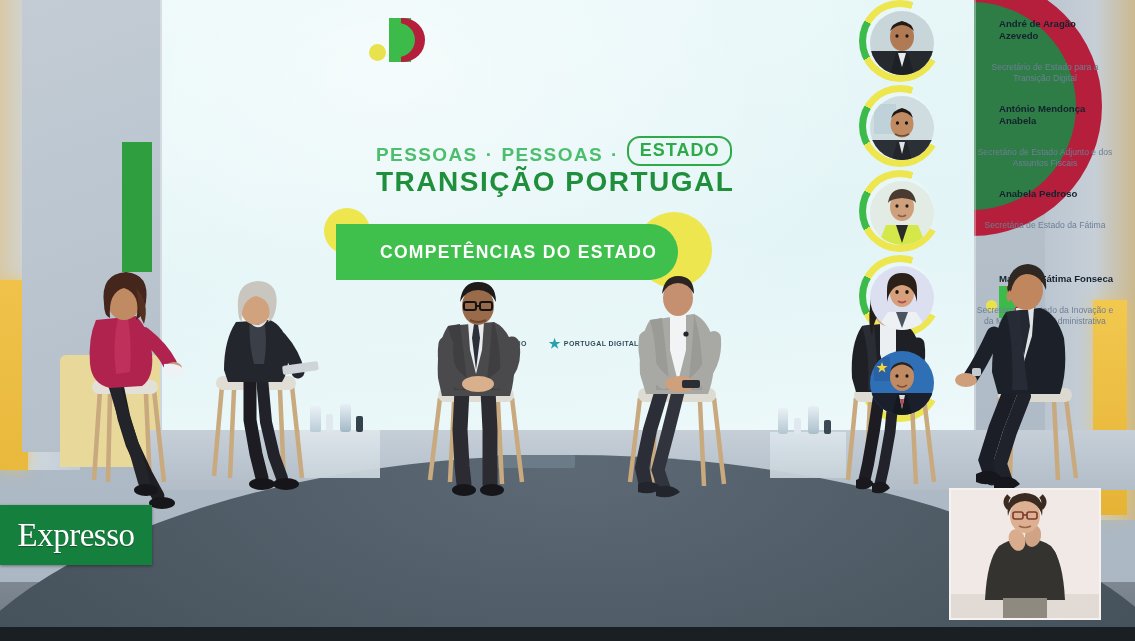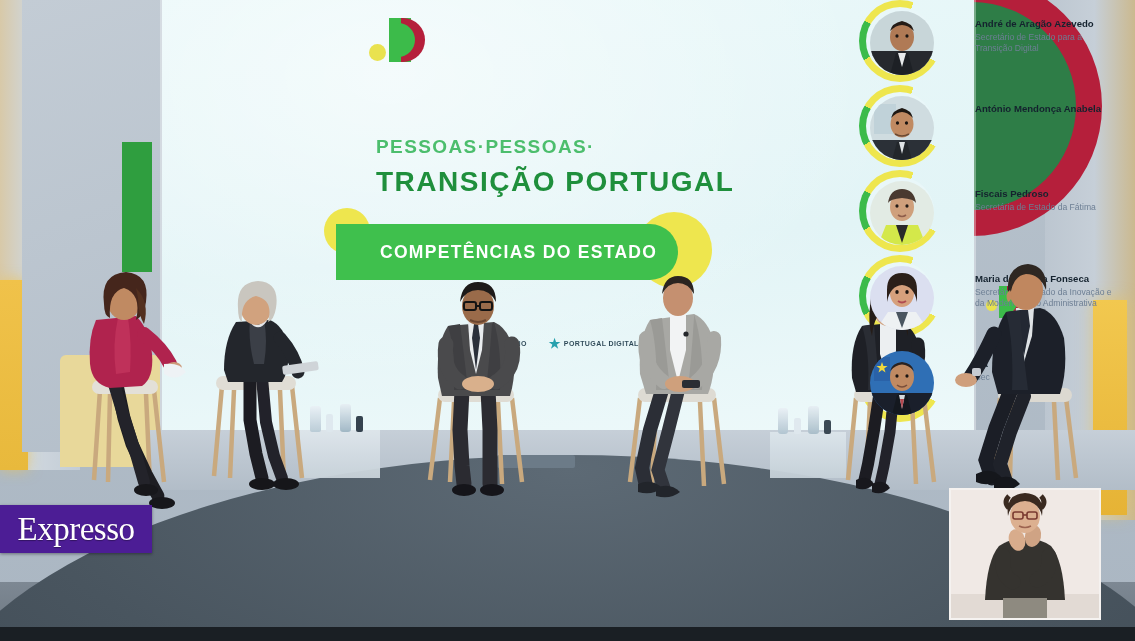--- a/index.html
+++ b/index.html
@@ -44,21 +44,21 @@
   .fp-d-red{position:absolute;left:34px;top:2px;width:24px;height:44px;
       background:#b51f3b;border-radius:0 22px 22px 0;}
   .fp-d-grn{position:absolute;left:30px;top:7px;width:18px;height:34px;
       background:#3cbb4a;border-radius:0 17px 17px 0;}
   .fp-text{position:absolute;left:62px;top:2px;font-weight:bold;color:#15202b;
       font-size:13.5px;line-height:14.4px;letter-spacing:.4px;}
 
   .title-1{position:absolute;left:214px;top:104px;font-size:30px;font-weight:bold;
       color:#1f8f3c;letter-spacing:1.6px;white-space:nowrap;}
   .title-2{position:absolute;left:214px;top:144px;font-size:19px;font-weight:bold;
-      color:#4cbe6d;letter-spacing:1.4px;white-space:nowrap;display:flex;align-items:flex-end;gap:0;}
+      color:#4cbe6d;letter-spacing:1.4px;white-space:nowrap;display:flex;align-items:flex-end;gap:8px;}
   .pill{display:inline-block;border:2.5px solid #2faa48;color:#2faa48;
       border-radius:13px;padding:2px 11px 3px;font-size:18px;letter-spacing:1px;}
   .title-3{position:absolute;left:214px;top:174px;font-size:28px;font-weight:bold;
       color:#1f8f3c;letter-spacing:1.5px;white-space:nowrap;}
 
   .banner-wrap{position:absolute;left:170px;top:222px;width:380px;height:74px;}
   .banner-circle{position:absolute;right:0;top:-2px;width:76px;height:76px;border-radius:50%;
       background:#eee64e;}
   .banner-circle2{position:absolute;left:-8px;top:-6px;width:46px;height:46px;border-radius:50%;
       background:#eee64e;}
@@ -80,41 +80,41 @@
   .speakers{position:absolute;left:697px;top:4px;width:250px;}
   .sp-row{position:relative;height:85px;}
   .ring{position:absolute;left:0;top:4px;width:82px;height:82px;border-radius:50%;}
   .ring::before{content:"";position:absolute;inset:0;border-radius:50%;
       background:conic-gradient(from 120deg,#eee64e 0 34%,#3cbb4a 34% 50%,
                  #eee64e 50% 72%,rgba(255,255,255,0) 72% 100%);}
   .ring::after{content:"";position:absolute;inset:7px;border-radius:50%;background:#e9f7f9;}
   .face{position:absolute;left:11px;top:15px;width:64px;height:64px;border-radius:50%;
       overflow:hidden;z-index:3;}
   .sp-info{position:absolute;left:116px;top:22px;width:140px;}
-  .sp-name{font-size:9.6px;font-weight:bold;color:#14222e;line-height:12px;}
-  .sp-role{font-size:8.6px;color:#6d7f94;line-height:11.4px;margin-top:2px;}
+  .sp-name{font-size:9.6px;font-weight:bold;color:#14222e;line-height:12px;padding-left:24px;}
+  .sp-role{font-size:8.6px;color:#6d7f94;line-height:11.4px;margin-top:20px;text-align:center;}
 
   
   .riser{position:absolute;left:150px;top:430px;width:1000px;height:60px;
       background:linear-gradient(#c6cfd8,#b2bdc8);}
   .floor{position:absolute;left:-80px;top:455px;width:1300px;height:300px;
       border-radius:50% 50% 0 0 / 100% 100% 0 0;
       background:radial-gradient(ellipse at 50% 5%,#5d6a75,#49555f 60%,#3f4a54);}
   .floor-edge{position:absolute;left:-90px;top:582px;width:1320px;height:70px;
       background:linear-gradient(#7d8893,#6a747e);}
   .floor-bottom{position:absolute;left:0;bottom:0;width:1135px;height:14px;background:#1a1f24;}
   .floor-patch{position:absolute;left:497px;top:455px;width:78px;height:13px;
       background:#6c7b88;border-radius:2px;}
 
   
   .person{position:absolute;}
 
   
-  .expresso{position:absolute;left:0;top:505px;width:152px;height:48px;
-      background:#4c1d95;display:flex;align-items:center;justify-content:center;
+  .expresso{position:absolute;left:0;top:505px;width:152px;height:60px;
+      background:#15803d;display:flex;align-items:center;justify-content:center;
       box-shadow:0 1px 3px rgba(0,0,0,.4);}
   .expresso span{font-family:"Liberation Serif",serif;font-size:33px;color:#fff;
       font-weight:normal;letter-spacing:-.5px;text-shadow:0 1px 1px rgba(0,0,0,.35);}
 
   
   .interp{position:absolute;left:949px;top:488px;width:148px;height:128px;
       background:#efe7e4;border:2px solid #f5f2f0;overflow:hidden;}
   .interp-bg{position:absolute;inset:0;background:linear-gradient(#f2ebe7,#e7ded9);}
 </style>
 </head>
@@ -159,20 +159,21 @@
         <div class="fp-d-grn"></div>
       </div>
     </div>
 
 
     <div class="title-2">
       <span>PESSOAS</span>
       <span>·</span>
       <span>PESSOAS</span>
       <span>·</span>
+      <span class="pill">ESTADO</span>
     </div>
 
     <div class="title-3">TRANSIÇÃO PORTUGAL</div>
 
     <div class="banner-wrap">
       <div class="banner-circle"></div>
       <div class="banner-circle2"></div>
       <div class="banner-bar"></div>
       <div class="banner-text">COMPETÊNCIAS DO ESTADO</div>
     </div>
@@ -221,39 +222,40 @@
             <path d="M29 46 L32 58 L35 46 Z" fill="#dfe3e6"></path>
             <ellipse cx="32" cy="28" rx="11.5" ry="13.5" fill="#c08a62"></ellipse>
             <path d="M21 22 Q32 10 43 22 Q41 14 32 12 Q23 14 21 22 Z" fill="#1f1813"></path>
             <ellipse cx="27.5" cy="27" rx="1.6" ry="1.8" fill="#17120f"></ellipse>
             <ellipse cx="36.5" cy="27" rx="1.6" ry="1.8" fill="#17120f"></ellipse>
             <path d="M25 38 Q32 42 39 38" stroke="#6b4a33" stroke-width="1.6" fill="none"></path>
           </svg>
         </div>
         <div class="sp-info">
           <div class="sp-name">António Mendonça Anabela</div>
+          <div class="sp-role">Secretário de Estado Adjunto e dos Assuntos Fiscais</div>
         </div>
       </div>
 
       <div class="sp-row">
         <div class="ring"></div>
         <div class="face">
           <svg width="64" height="64" viewBox="0 0 64 64">
             <rect width="64" height="64" fill="#e2ebe4"></rect>
             <path d="M8 64 L16 44 L48 44 L56 64 Z" fill="#d4e84a"></path>
             <path d="M26 44 L32 62 L38 44 Z" fill="#2a2a2a"></path>
             <ellipse cx="32" cy="26" rx="12" ry="14" fill="#cfa07c"></ellipse>
             <path d="M18 22 Q20 8 32 8 Q44 8 46 22 Q44 18 32 17 Q20 18 18 22 Z" fill="#4a3a30"></path>
             <ellipse cx="27" cy="25" rx="1.6" ry="1.8" fill="#231b16"></ellipse>
             <ellipse cx="37" cy="25" rx="1.6" ry="1.8" fill="#231b16"></ellipse>
             <path d="M28 34 Q32 37 36 34" stroke="#8e5d4a" stroke-width="1.6" fill="none"></path>
           </svg>
         </div>
         <div class="sp-info">
-          <div class="sp-name">Fiscais Pedroso</div>
+          <div class="sp-name">Anabela Pedroso</div>
           <div class="sp-role">Secretária de Estado da Fátima</div>
         </div>
       </div>
 
       <div class="sp-row">
         <div class="ring"></div>
         <div class="face">
           <svg width="64" height="64" viewBox="0 0 64 64">
             <rect width="64" height="64" fill="#dbdff0"></rect>
             <path d="M6 64 L18 46 L46 46 L58 64 Z" fill="#eef1f3"></path>

